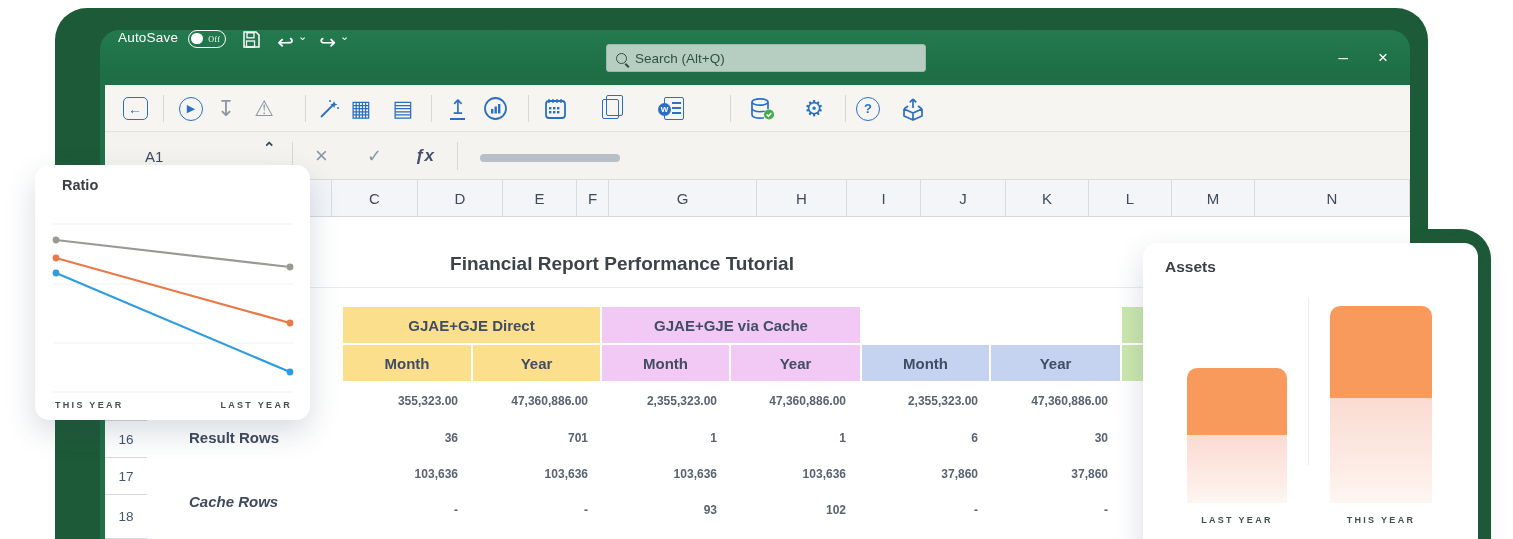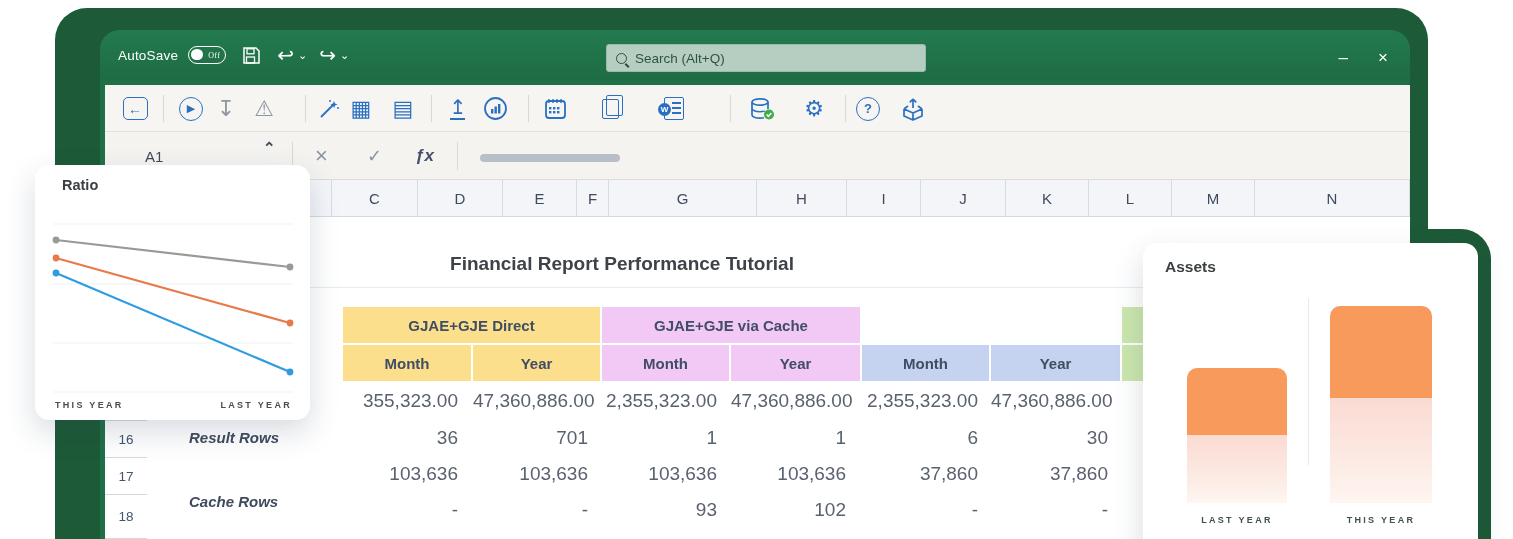--- a/index.html
+++ b/index.html
@@ -6,21 +6,21 @@
   html,body { background:#ffffff; }
   body { font-family:"Liberation Sans", sans-serif; }
   .stage { position:relative; width:1513px; height:539px; overflow:hidden; background:#fff; }
 
   
   .backdrop { position:absolute; left:55px; top:8px; width:1373px; height:600px; background:#1d5a37; border-radius:32px; }
   .backdrop-assets { position:absolute; left:1130px; top:229px; width:361px; height:380px; background:#1d5a37; border-radius:30px; }
 
   
   .window { position:absolute; left:100px; top:30px; width:1310px; height:560px; background:#1f7046; border-radius:20px 20px 0 0; z-index:10; }
-  .titlebar { position:absolute; left:0; top:0; right:0; height:50px; display:flex; align-items:center; padding-left:18px; color:#fff; }
+  .titlebar { position:absolute; left:0; top:0; right:0; height:50px; display:flex; align-items:flex-start; padding-left:18px; color:#fff; }
   .ts-label { font-size:13.5px; font-weight:500; letter-spacing:.2px; }
   .toggle { position:relative; width:38px; height:18px; border:1.5px solid #fff; border-radius:10px; margin-left:10px; display:flex; align-items:center; cursor:pointer; }
   .knob { position:absolute; left:2px; top:1.6px; width:11.5px; height:11.5px; background:#fff; border-radius:50%; }
   .toggle-text { position:absolute; right:5px; font-size:8px; color:#fff; letter-spacing:.3px;font-family:Liberation Serif, serif; }
   .tb-ico { margin-left:16px; display:flex; align-items:center; }
   .glyph-undo,.glyph-redo { font-size:20px; color:#fff; }
   .chev { font-size:11px; color:#fff; margin-left:4px; }
   .searchbox { position:absolute; left:497px; top:14px; width:320px; height:28px; background:#b6cec1; border:1px solid #9db9ab; border-radius:3px; display:flex; align-items:center; padding:0 9px; gap:8px;margin-left:9px; }
   .mag { position:relative; width:11px; height:11px; border:1.6px solid #2c4e3e; border-radius:50%; flex:0 0 auto; }
   .mag::after { content:""; position:absolute; left:9px; top:9px; width:5px; height:1.8px; background:#2c4e3e; transform:rotate(45deg); transform-origin:0 0; }
@@ -61,21 +61,21 @@
   .colh { position:absolute; left:0; top:95px; right:0; height:37px; background:#f3f5f9; border-bottom:1px solid #d5d9de; }
   .colh .ch { position:absolute; top:0; height:36px; border-right:1px solid #d8dce2; display:flex; align-items:center; justify-content:center; font-size:15px; color:#3f4b5c; background:#f3f5f9; }
   .rowcol { position:absolute; left:0; top:132px; width:42px; bottom:0; background:#fbfcfd; border-right:1px solid #d5d9de; }
   .rowcol .rh { position:absolute; left:0; width:42px; border-bottom:1px solid #d5d9de; display:flex; align-items:center; justify-content:center; font-size:13.5px; color:#44546a; background:#fff; }
 
   
   .sheet { position:absolute; left:42px; top:132px; right:0; bottom:0; background:#ffffff; }
   .sheet-title { position:absolute; left:195px; top:36px; width:560px; text-align:center; font-size:19px; font-weight:600; color:#3d4349; }
   .title-rule { position:absolute; left:0; right:0; top:70px; height:1px; background:#e9ebee; }
   .tcell { position:absolute; height:36px; display:flex; align-items:center; justify-content:center; font-size:15px; font-weight:600; color:#414d63; }
-  .num { position:absolute; height:26px; line-height:26px; text-align:right; font-size:19px; color:#5a6270; }
+  .num { position:absolute; height:26px; line-height:26px; text-align:right; font-size:12px; color:#5a6270;font-weight:bold; }
   .rlabel { position:absolute; height:26px; line-height:26px; font-size:15px; font-weight:700; color:#3f4a5c; }
 
   
   .card { position:absolute; background:#fff; border-radius:14px; box-shadow:0 12px 30px rgba(40,60,90,.18); z-index:50; }
   .ratio-card { left:35px; top:165px; width:275px; height:255px; }
   .assets-card { left:1143px; top:243px; width:335px; height:320px; }
   .card-title { position:absolute; left:27px; top:12px; font-size:14.5px; font-weight:600; color:#3c4043; }
   .assets-card .card-title { left:22px; top:15px; font-size:15.5px; }
   .axis-label { position:absolute; font-size:9px; font-weight:700; letter-spacing:2.3px; color:#474d50; white-space:nowrap; }
   .assets-divider { position:absolute; left:165px; top:55px; width:1px; height:167px; background:#e6e9ed; }
@@ -271,21 +271,21 @@
         <span class="tcell" style="left:844px;top:128px;width:129px;background:#c5d3f1;">Year</span>
         <span class="tcell" style="left:975px;top:128px;width:26px;background:#cbe7ae;"></span>
 
         <span class="num" style="left:196px;top:171px;width:115px;">355,323.00</span>
         <span class="num" style="left:326px;top:171px;width:115px;">47,360,886.00</span>
         <span class="num" style="left:455px;top:171px;width:115px;">2,355,323.00</span>
         <span class="num" style="left:584px;top:171px;width:115px;">47,360,886.00</span>
         <span class="num" style="left:715px;top:171px;width:116px;">2,355,323.00</span>
         <span class="num" style="left:844px;top:171px;width:117px;">47,360,886.00</span>
 
-        <span class="rlabel" style="left:42px;top:208px;width:150px;font-style:italic;">Result Rows</span>
+        <span class="rlabel" style="left:42px;top:208px;width:150px;">Result Rows</span>
         <span class="num" style="left:196px;top:208px;width:115px;">36</span>
         <span class="num" style="left:326px;top:208px;width:115px;">701</span>
         <span class="num" style="left:455px;top:208px;width:115px;">1</span>
         <span class="num" style="left:584px;top:208px;width:115px;">1</span>
         <span class="num" style="left:715px;top:208px;width:116px;">6</span>
         <span class="num" style="left:844px;top:208px;width:117px;">30</span>
 
         <span class="num" style="left:196px;top:244px;width:115px;">103,636</span>
         <span class="num" style="left:326px;top:244px;width:115px;">103,636</span>
         <span class="num" style="left:455px;top:244px;width:115px;">103,636</span>

